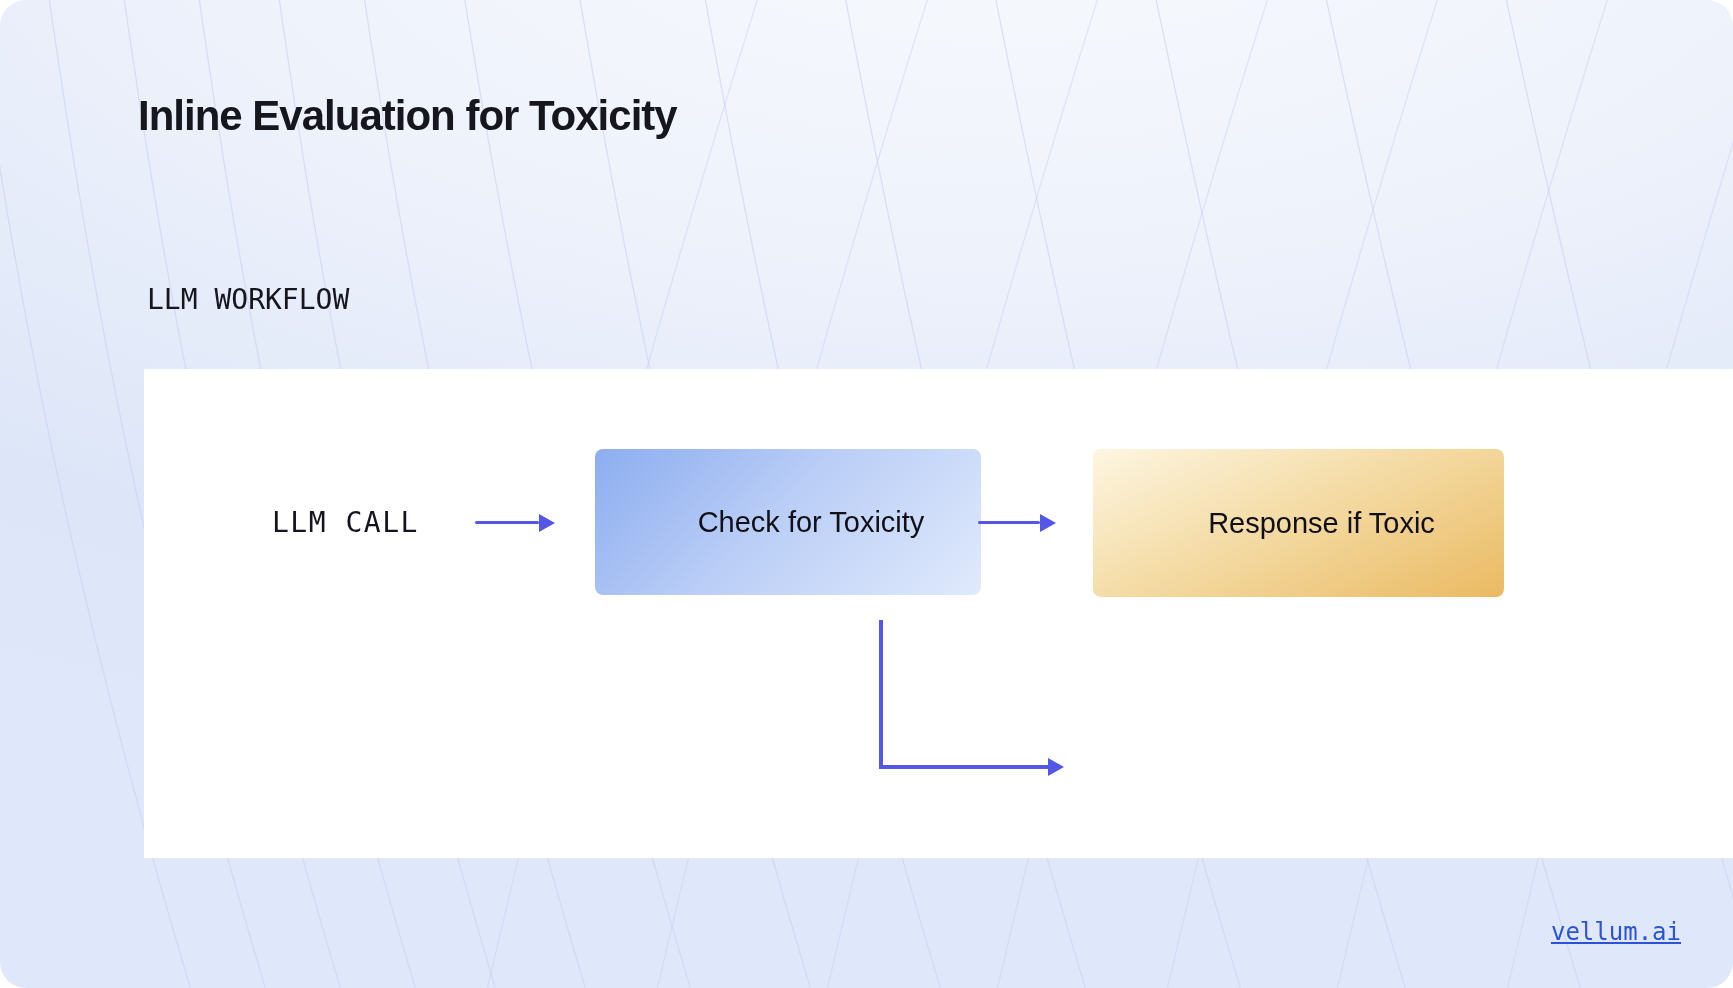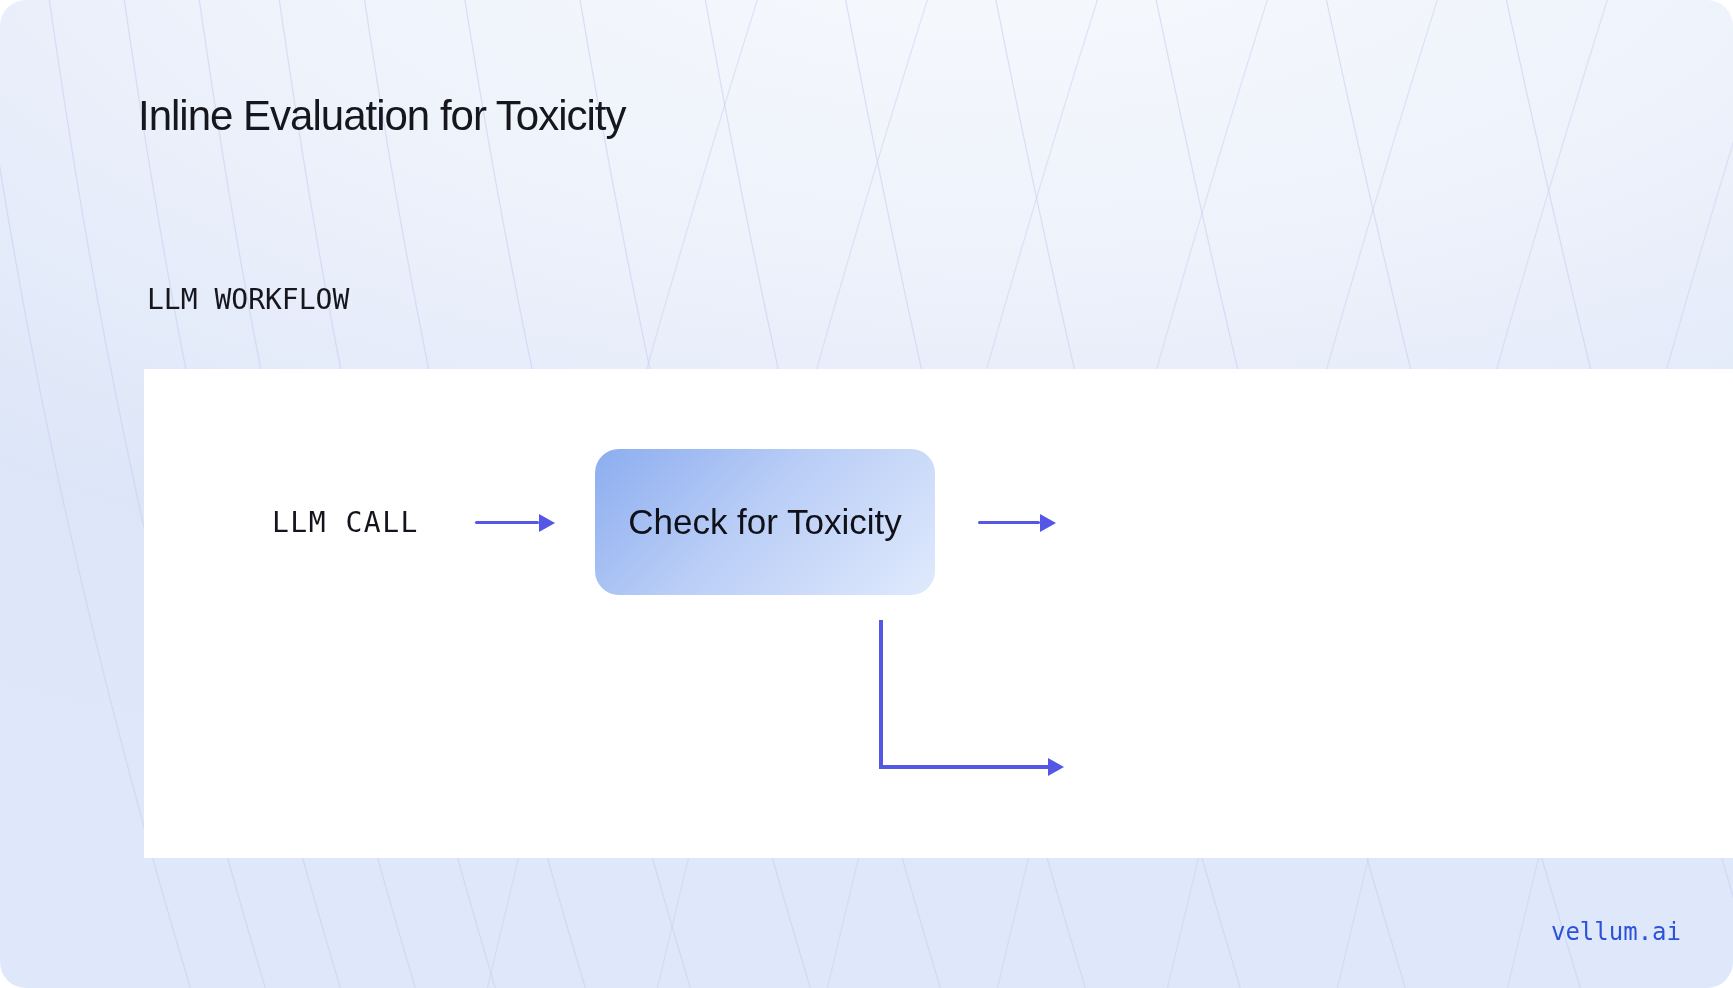--- a/index.html
+++ b/index.html
@@ -7,40 +7,40 @@
     position:relative;
     width:1733px;height:988px;
     border-radius:26px;
     overflow:hidden;
     background:radial-gradient(120% 95% at 58% -12%, #f8fafd 0%, #eef2fb 40%, #dde6f8 78%, #dfe8fa 100%);
     font-family:"Liberation Sans", sans-serif;
   }
   .bg-lines{position:absolute;inset:0;width:100%;height:100%;pointer-events:none;}
   .title{
     position:absolute;left:138px;top:92px;margin:0;
-    font-size:42px;font-weight:400;letter-spacing:-1px;
+    font-size:42px;font-weight:700;letter-spacing:-1px;
     color:var(--title_color,#16161e);
   }
   .section-label{
     position:absolute;left:147px;top:283px;
     font-family:"DejaVu Sans Mono", monospace;
     font-size:28px;color:var(--title_color,#16161e);
   }
   .panel{
     position:absolute;left:144px;top:369px;width:1643px;height:489px;
     background:#ffffff;
   }
   .llm-call{
     position:absolute;left:128px;top:137px;width:150px;height:34px;line-height:34px;
     font-family:"DejaVu Sans Mono", monospace;font-size:28px;letter-spacing:1.5px;
     color:#14141c;white-space:nowrap;
   }
   .node{
     position:absolute;display:flex;align-items:center;justify-content:center;
-    border-radius:24px;font-size:35px;color:#101018;
+    border-radius:8px;font-size:29px;color:#101018;padding-left:46px;
   }
   .node-blue{left:451px;top:80px;width:340px;height:146px;
     background:linear-gradient(135deg,var(--blue_from,#8cadf0) 0%, #b9cdf6 45%, var(--blue_to,#e0eafc) 100%);}
   .node-orange{left:949px;top:80px;width:365px;height:148px;
     background:linear-gradient(155deg,var(--orange_from,#fdf6e1) 0%, #f3d89e 52%, var(--orange_to,#eaba62) 100%);}
   .node-green{left:952px;top:308px;width:369px;height:148px;
     background:linear-gradient(115deg,var(--green_from,#a6dec3) 0%, #d9f2e5 55%, var(--green_to,#ebfaf3) 100%);}
   .shaft-h{position:absolute;height:3px;background:var(--accent,#5457e5);border-radius:2px;}
   .shaft-v{position:absolute;width:4px;background:var(--accent,#5457e5);}
   .elbow-h{position:absolute;height:4px;background:var(--accent,#5457e5);}
@@ -52,21 +52,21 @@
   .arrow1-shaft{left:331px;top:152px;width:64px;}
   .arrow1-head{left:395px;top:145px;}
   .arrow2-shaft{left:834px;top:152px;width:62px;}
   .arrow2-head{left:896px;top:145px;}
   .elbow-v{left:735px;top:251px;height:149px;}
   .elbow-hh{left:735px;top:396px;width:169px;}
   .elbow-head{left:904px;top:389px;}
   .brand{
     position:absolute;right:52px;top:918px;
     font-family:"DejaVu Sans Mono", monospace;
-    font-size:24px;color:var(--brand,#2d52da);
+    font-size:24px;color:var(--brand,#2d52da);text-decoration:underline;
   }
 </style>
 </head>
 <body>
 
 <div class="page">
 
   <svg class="bg-lines" viewBox="0 0 1733 988" fill="none" xmlns="http://www.w3.org/2000/svg">
     <g stroke="#c9cdf1" stroke-width="1.3" opacity="0.55">
       <path d="M -30 -30 C 10 250, 60 560, 200 1020"></path>
@@ -106,20 +106,23 @@
     <span class="shaft-h arrow1-shaft"></span>
     <span class="head-right arrow1-head"></span>
 
     <div class="node node-blue">
       <span>Check for Toxicity</span>
     </div>
 
     <span class="shaft-h arrow2-shaft"></span>
     <span class="head-right arrow2-head"></span>
 
+    <div class="node node-orange">
+      <span>Response if Toxic</span>
+    </div>
 
     <span class="shaft-v elbow-v"></span>
     <span class="elbow-h elbow-hh"></span>
     <span class="head-right elbow-head"></span>
 
 
   </div>
 
   <div class="brand">vellum.ai</div>
 

